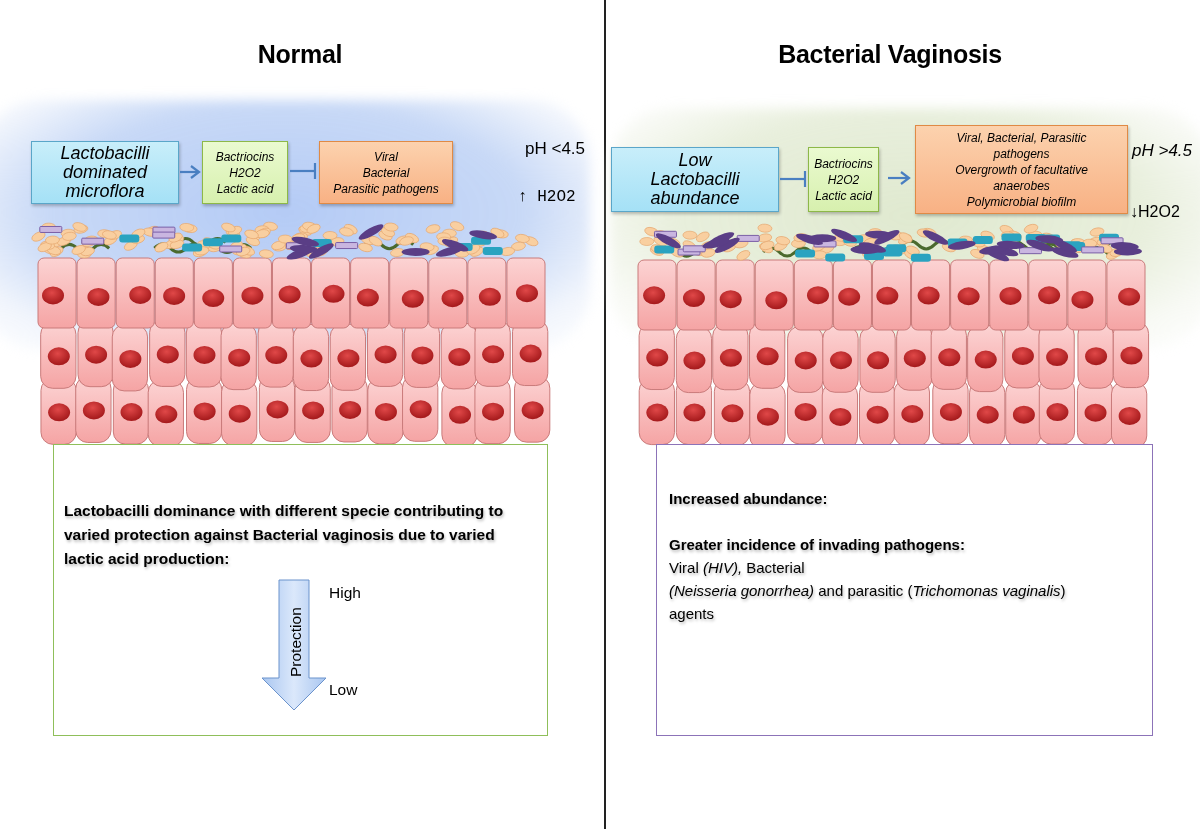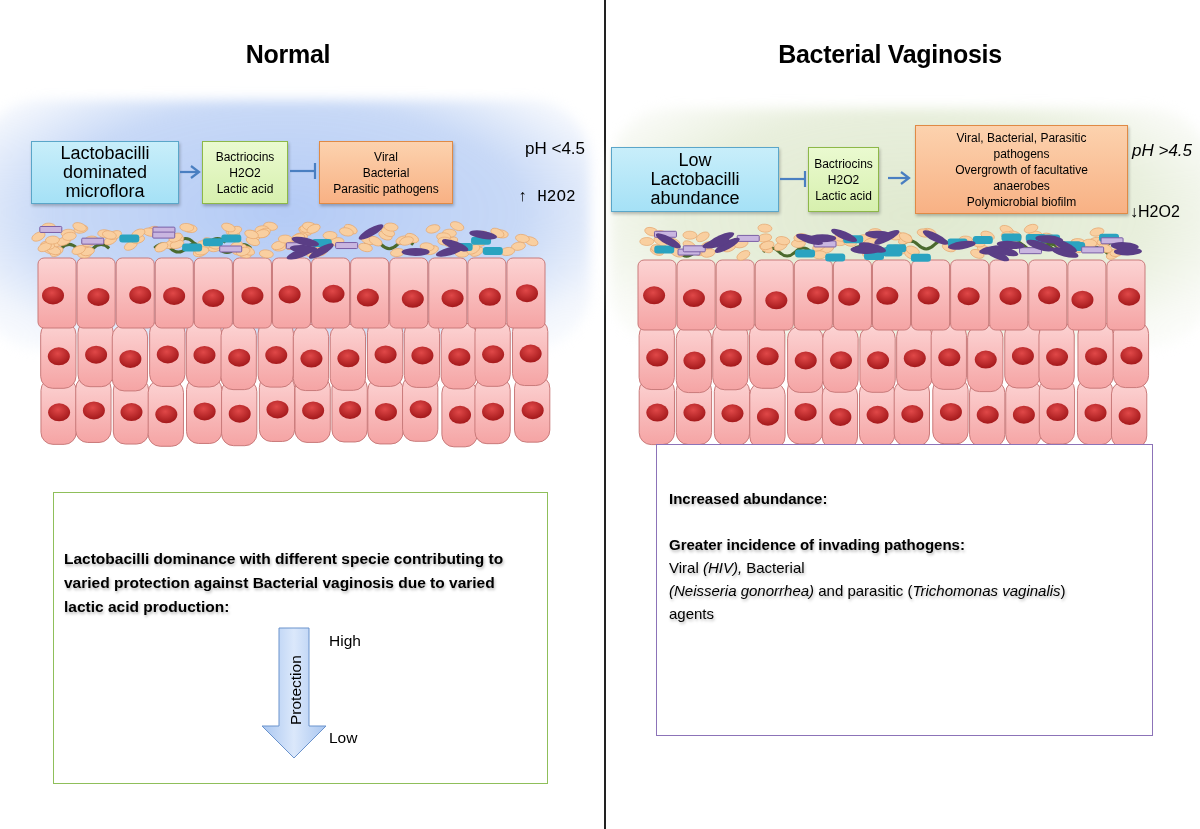--- a/index.html
+++ b/index.html
@@ -11,40 +11,40 @@
   .glow { position:absolute; border-radius:60px; }
   .glow-left { left:-20px; top:100px; width:610px; height:250px;
     background: radial-gradient(ellipse at 50% 45%, rgba(176,200,245,0.95) 0%, rgba(190,210,245,0.85) 55%, rgba(220,230,248,0.4) 80%, rgba(255,255,255,0) 100%); filter:blur(6px); }
   .glow-right { left:610px; top:108px; width:600px; height:240px;
     background: radial-gradient(ellipse at 50% 45%, rgba(222,232,205,0.95) 0%, rgba(228,236,214,0.85) 55%, rgba(238,242,230,0.4) 80%, rgba(255,255,255,0) 100%); filter:blur(6px); }
   .box { position:absolute; display:flex; align-items:center; justify-content:center; text-align:center;
          font-size:12px; line-height:16px; box-sizing:border-box; box-shadow:1px 2px 3px rgba(0,0,0,0.25); }
   .box-blue { background:linear-gradient(#c8eefa, #a5e1f6); border:1px solid #5aa6c9; font-size:18px; line-height:19px; }
   .box-green { background:linear-gradient(#eafad0, #d7f0ae); border:1px solid #8db848; }
   .box-orange { background:linear-gradient(#fcd2ae, #f8b184); border:1px solid #e08a45; }
-  .box span { display:block; }
+  .box span { display:block;font-style:italic; }
   .side-label { position:absolute; font-size:16px; }
   .arrow-svg { position:absolute; overflow:visible; }
   .epi { position:absolute; overflow:visible; }
   .textbox { position:absolute; box-sizing:border-box; background:#fff; font-size:15px; line-height:23px; }
-  .textbox.green { border:1.5px solid #8fbf5a;margin-top:48px; }
+  .textbox.green { border:1.5px solid #8fbf5a; }
   .textbox.purple { border:1.5px solid #8c73b8;padding-left:25px; }
   .tb-text { position:absolute; text-shadow:1px 2px 3px rgba(0,0,0,0.28); }
   .bold { font-weight:bold; }
   .it { font-style:italic; }
   .species { position:absolute; left:10px; top:130px; font-style:italic; font-size:15.5px; line-height:24px; text-shadow:1px 2px 3px rgba(0,0,0,0.28); }
   .prot-arrow { position:absolute; left:207px; top:134px; }
   .prot-label { position:absolute; font-size:15.5px; }
 </style>
 </head>
 <body>
 
 <div class="divider"></div>
 
-<div class="title" style="left:148px;width:280px;text-align:center;">Normal</div>
+<div class="title" style="left:160px;width:280px;text-align:center;">Normal</div>
 <div class="glow glow-left"></div>
 
 <div class="box box-blue" style="left:31px;top:141px;width:148px;height:63px;">
   <div>
       <span>Lactobacilli</span>
       <span>dominated</span>
       <span>microflora</span>
     </div>
 </div>
 <svg class="arrow-svg" style="left:180px;top:164px;" width="22" height="16">

